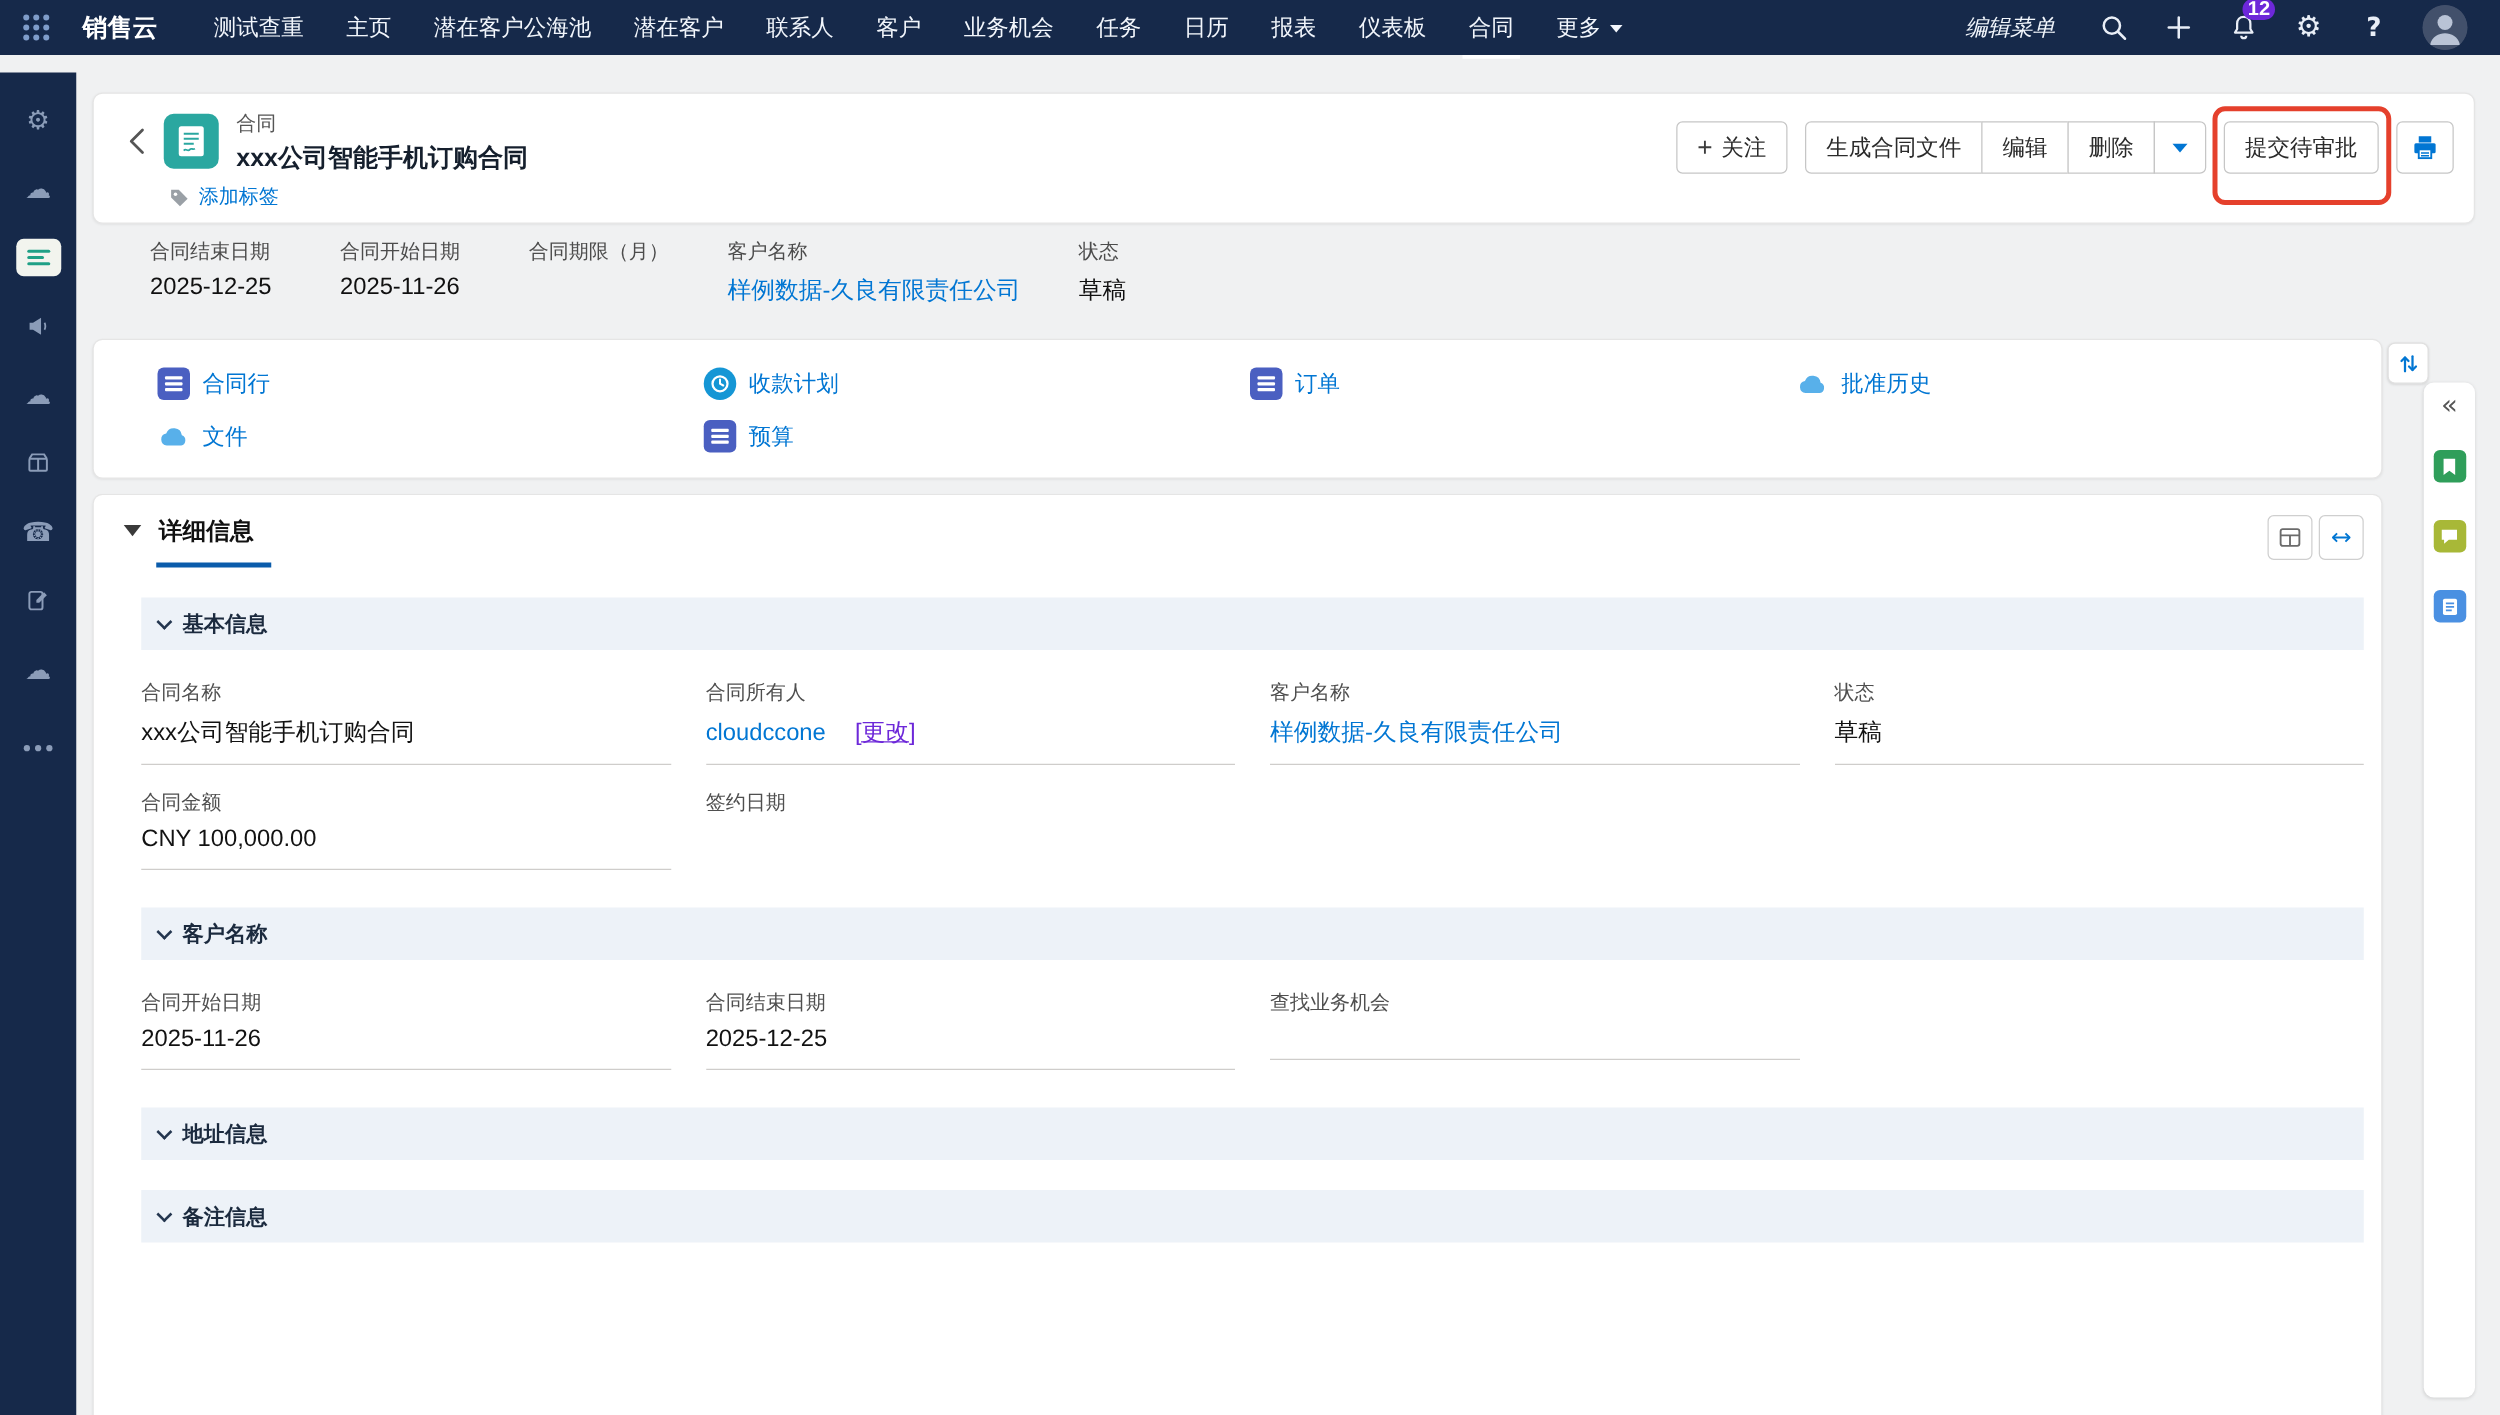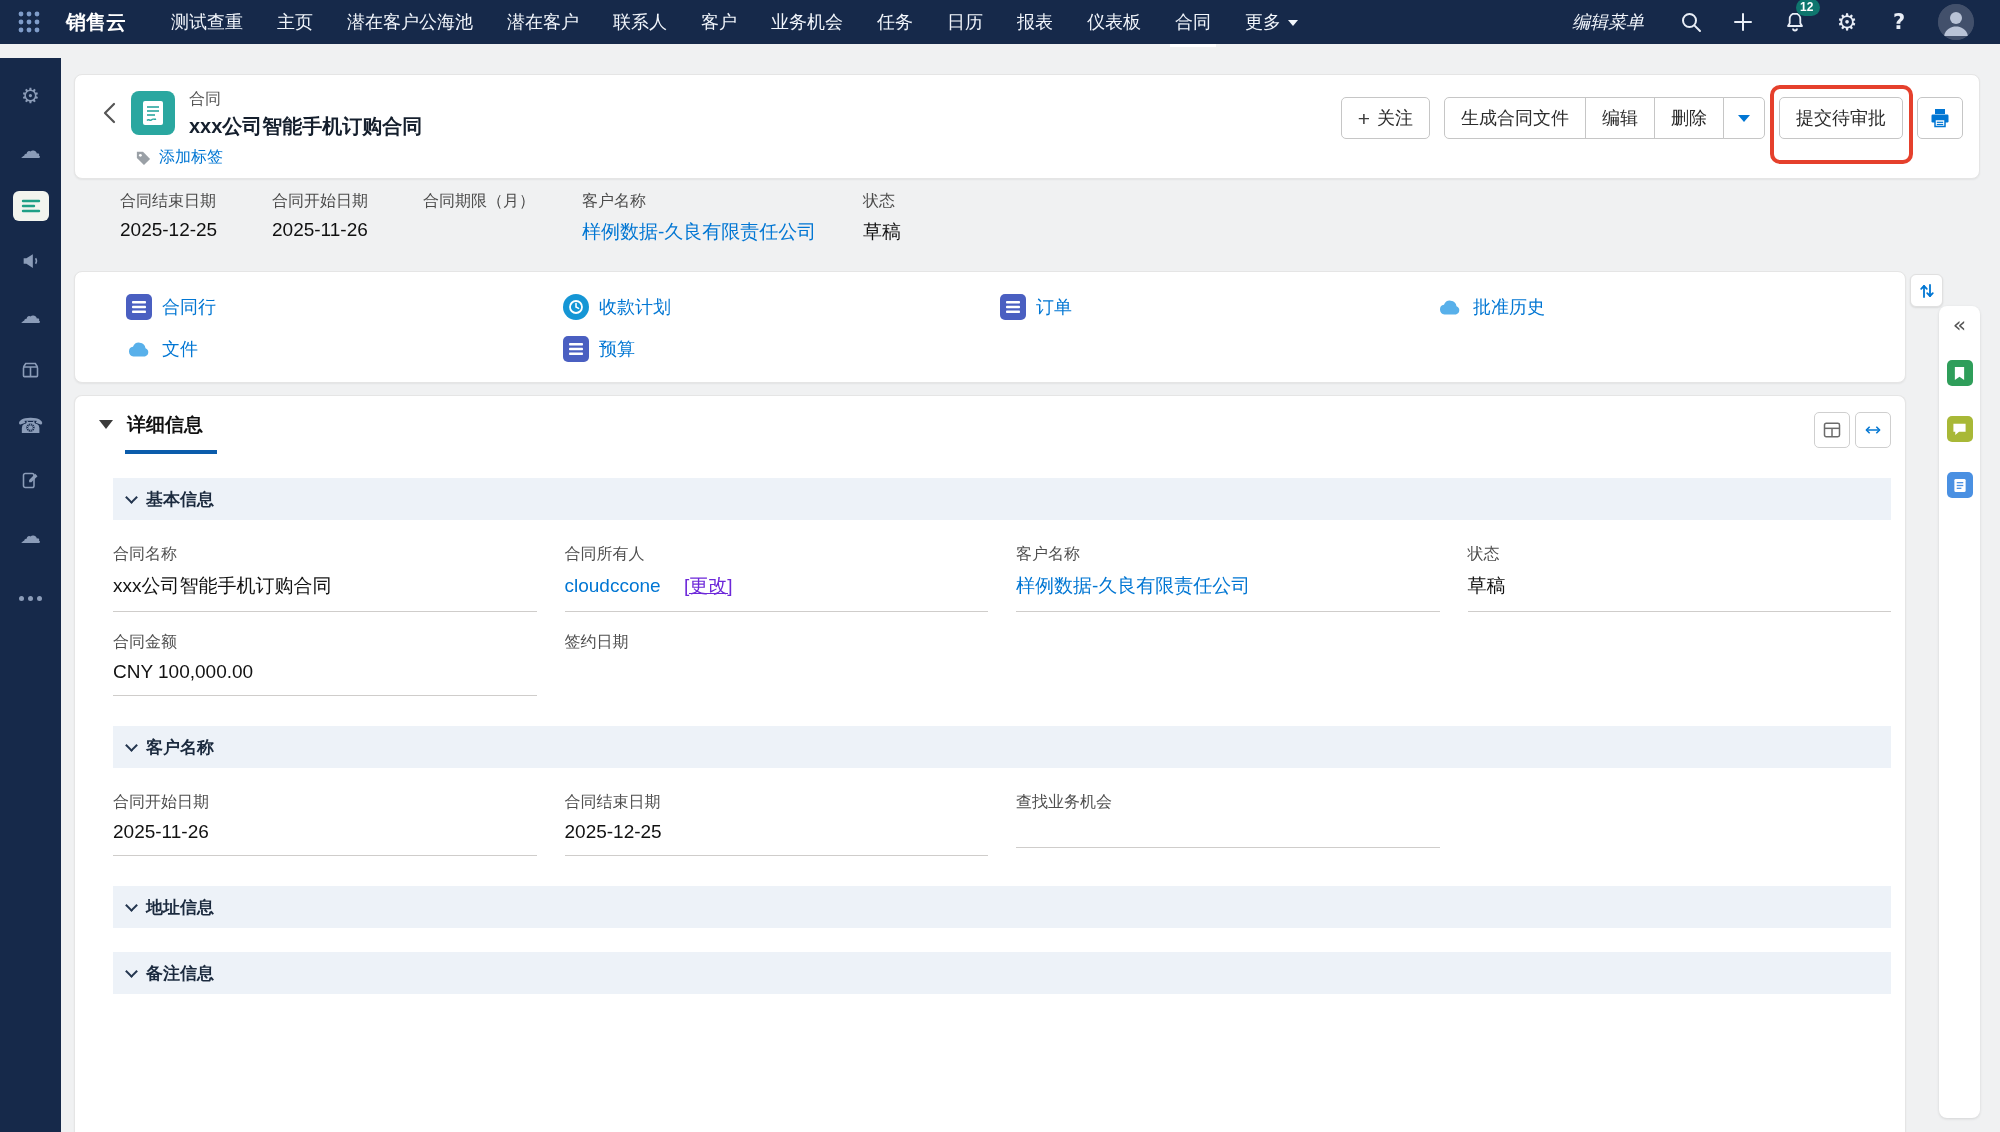--- a/index.html
+++ b/index.html
@@ -14,21 +14,21 @@
   .app-title { font-size:20px; font-weight:bold; color:#ffffff; padding:0 28px 0 8px; white-space:nowrap; }
   .tabs { display:flex; height:58px; }
   .tab { height:58px; display:flex; align-items:center; padding:12px 17px; font-size:18px; color:#f2f6fc; cursor:pointer; position:relative; white-space:nowrap; }
   .tab.active::after { content:""; position:absolute; left:12px; right:12px; bottom:4px; height:3px; background:#ffffff; }
   .caret-white { width:0; height:0; border-left:5px solid transparent; border-right:5px solid transparent; border-top:6px solid #f2f6fc; margin-left:7px; margin-top:2px; }
   .nav-spacer { flex:1; }
   .edit-menu { font-size:18px; color:#f2f6fc; white-space:nowrap; margin-right:34px; cursor:pointer;font-style:italic; }
   .nav-icons { display:flex; align-items:center; gap:26px; padding-right:26px; }
   .nav-ic { position:relative; display:flex; align-items:center; justify-content:center; width:26px; height:26px; cursor:pointer; }
   .glyph { font-family:"DejaVu Sans",sans-serif; color:#e9eef7; }
-  .badge { position:absolute; top:-10px; right:-12px; min-width:24px; height:17px; border-radius:9px; background:#0f766e; color:#fff; font-size:12px; line-height:17px; text-align:left; padding:0 4px; font-weight:bold; }
+  .badge { position:absolute; top:-10px; right:-12px; min-width:24px; height:17px; border-radius:9px; background:#6d28d9; color:#fff; font-size:16px; line-height:17px; text-align:left; padding:0 4px; font-weight:bold; }
   .avatar { width:36px; height:36px; border-radius:50%; overflow:hidden; background:#42506b; display:flex; align-items:center; justify-content:center; cursor:pointer; }
 
   
   .sidebar { position:absolute; top:58px; left:0; width:61px; bottom:0; background:#16294a; display:flex; flex-direction:column; align-items:center; padding-top:10px; z-index:25; }
   .s-item { width:61px; height:55px; display:flex; align-items:center; justify-content:center; cursor:pointer; }
   .s-item .glyph { color:#8b9cb8; font-size:21px; }
   .active-chip { width:36px; height:30px; background:#f2f4ee; border-radius:6px; display:flex; align-items:center; justify-content:center; }
   .s-more { margin-top:8px; display:flex; gap:4px; }
   .s-more i { width:5px; height:5px; border-radius:50%; background:#8b9cb8; display:block; }
 

